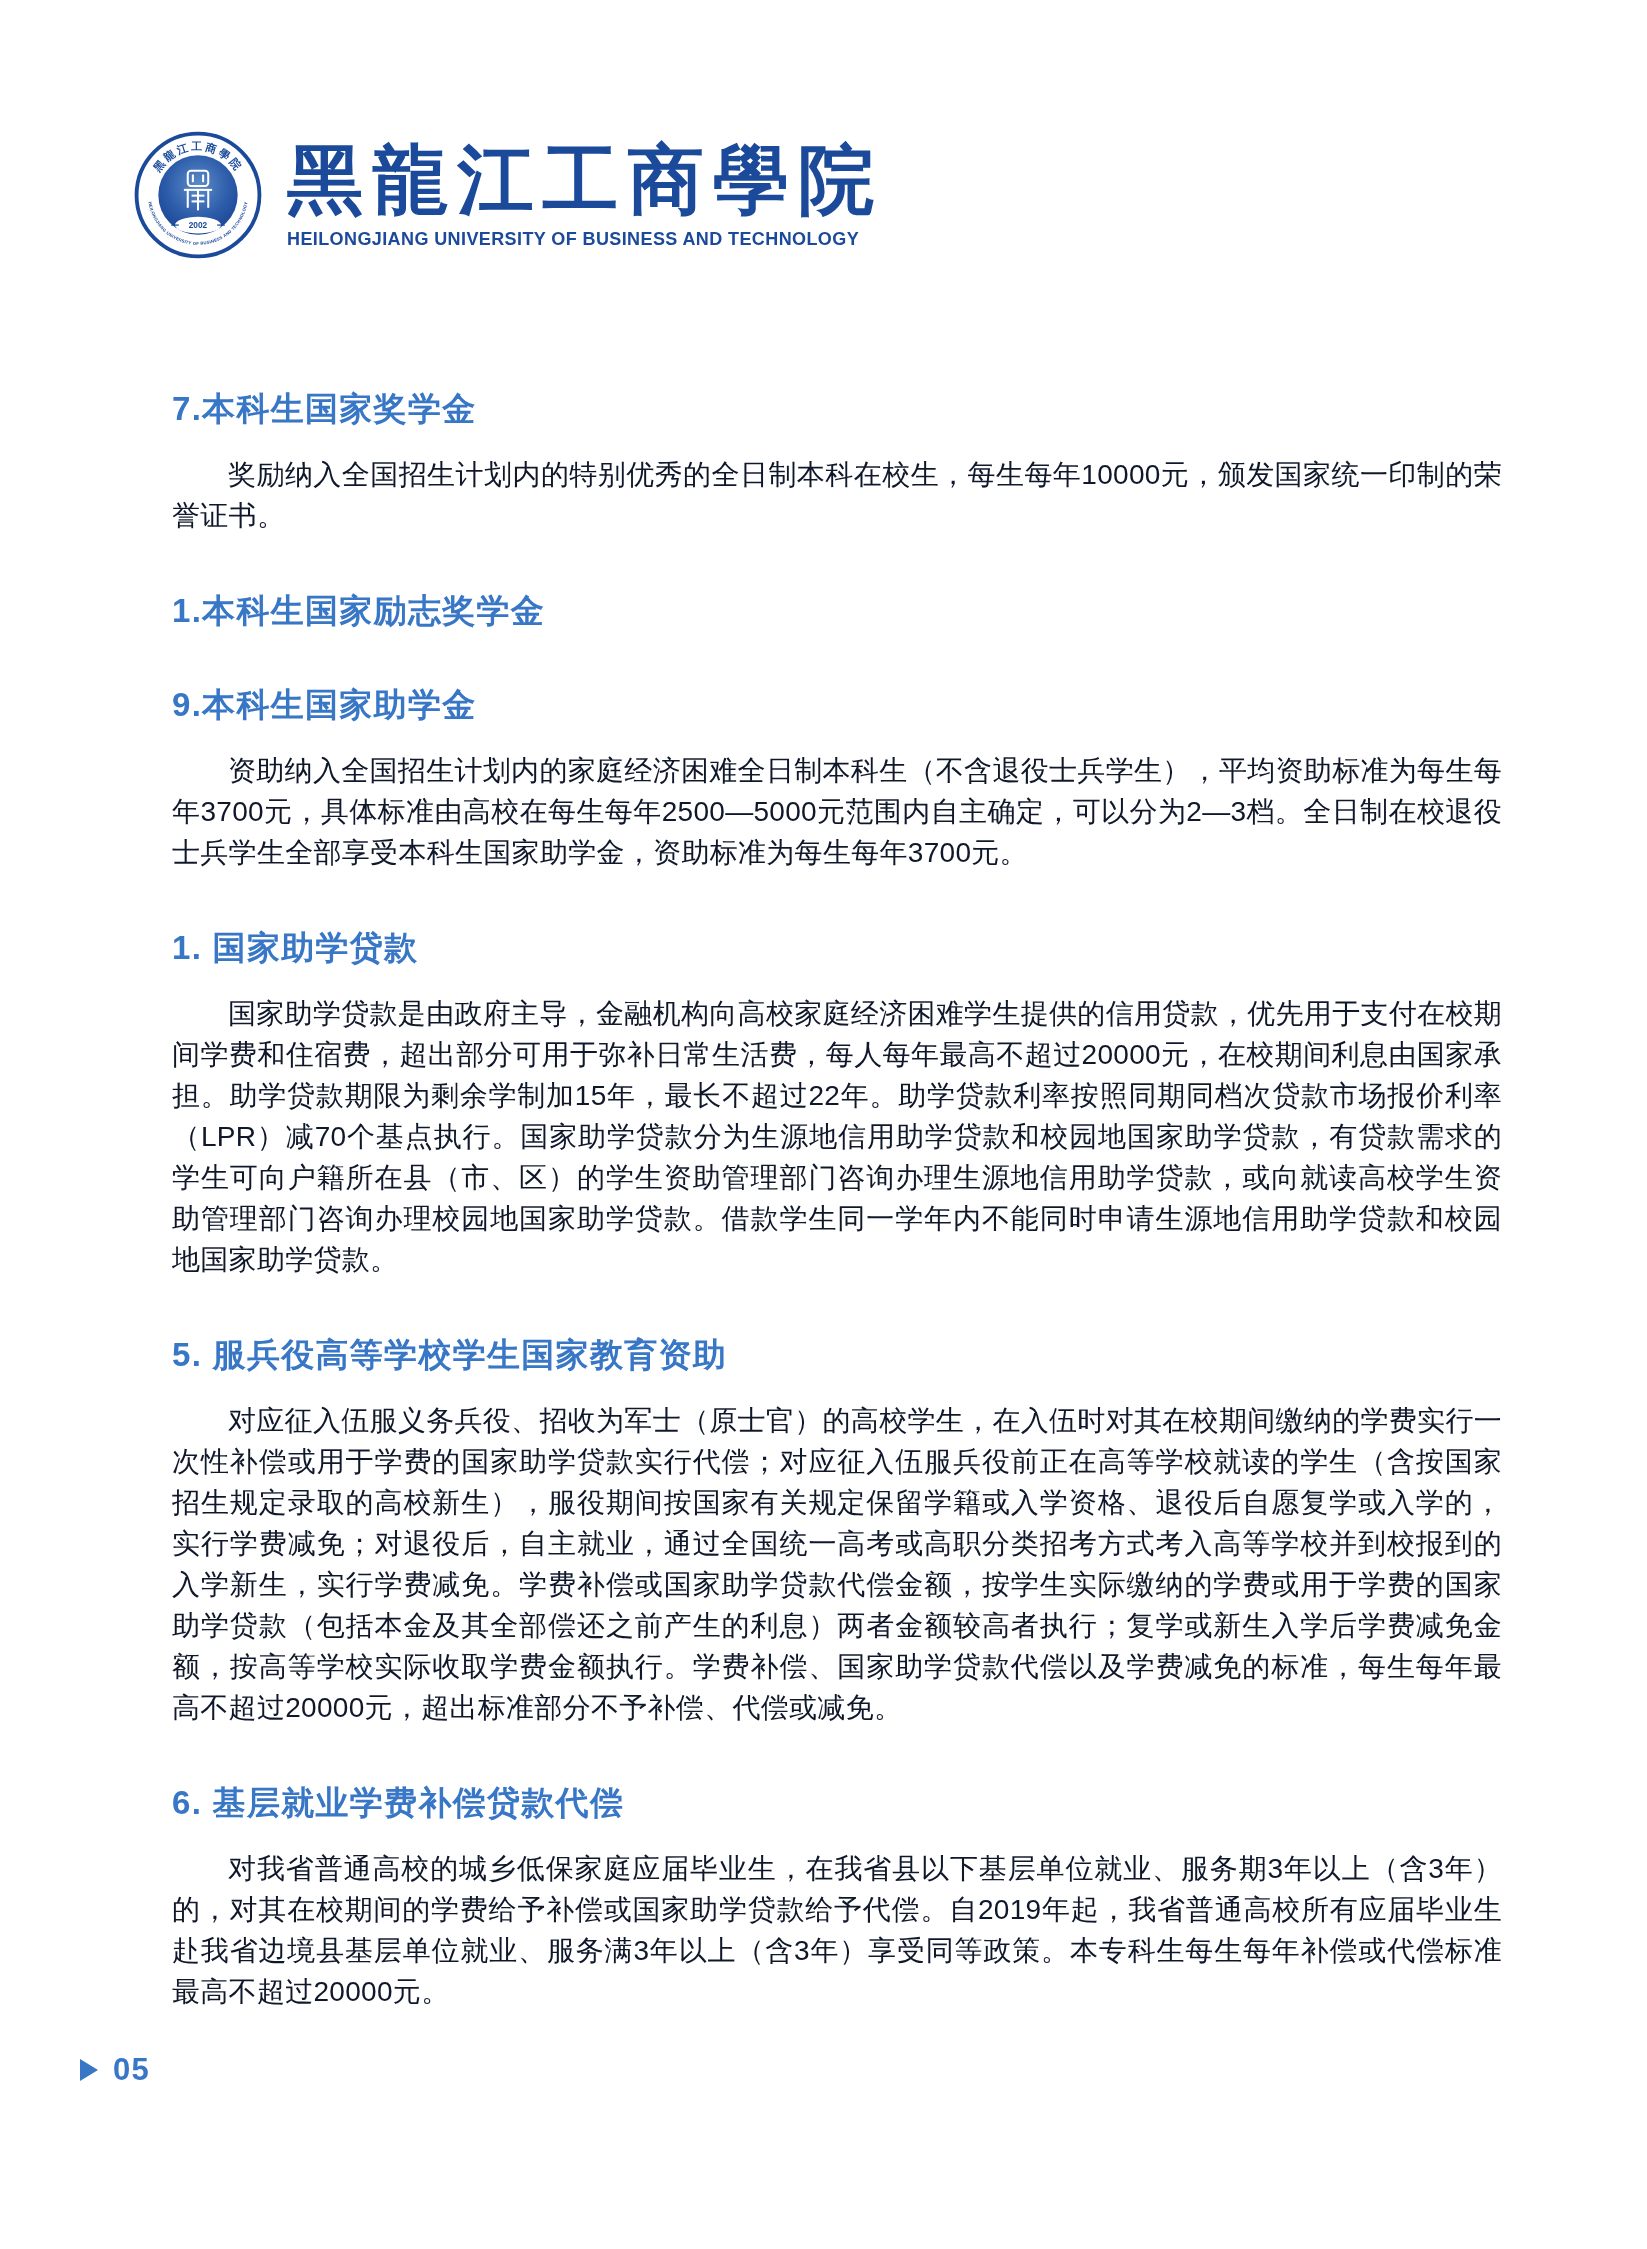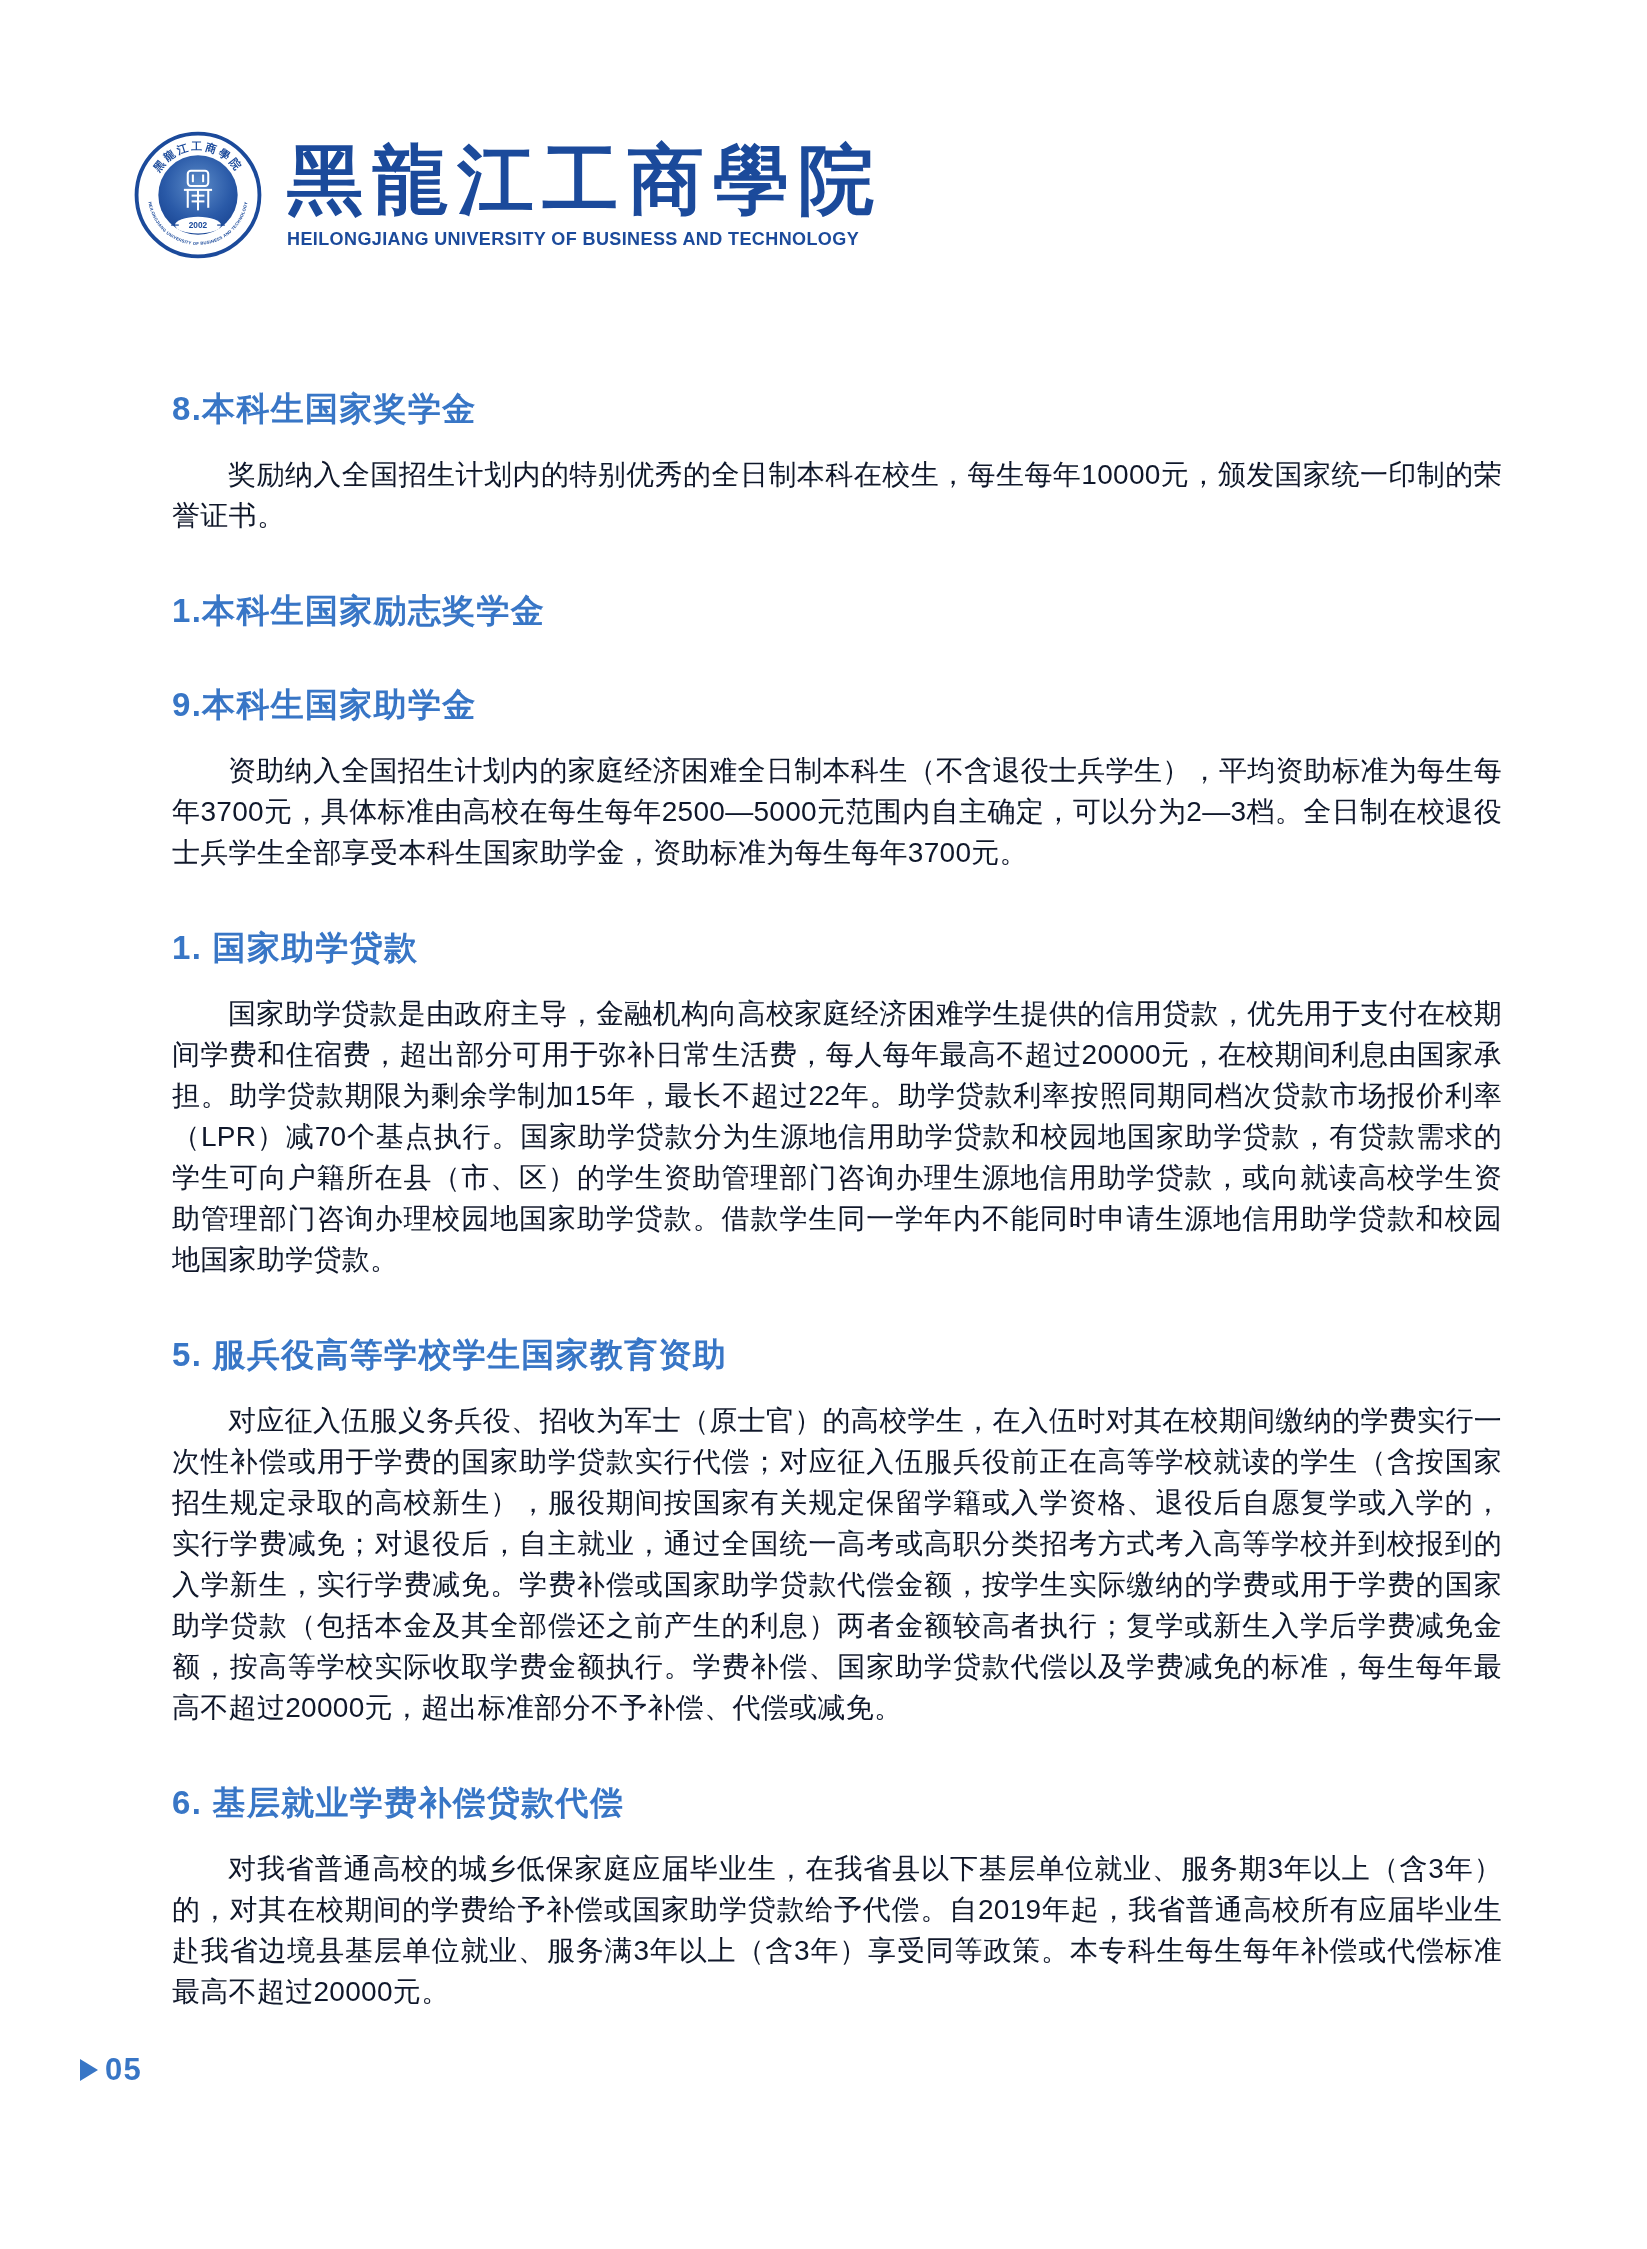--- a/index.html
+++ b/index.html
@@ -63,21 +63,21 @@
     margin:0;
     letter-spacing:0.3px;
   }
   
   .footer{
     position:absolute;
     left:80px;
     top:2052px;
     display:flex;
     align-items:center;
-    gap:7px;
+    gap:15px;
   }
   .page-marker{
     width:0;height:0;
     border-top:11px solid transparent;
     border-bottom:11px solid transparent;
     border-left:18.3px solid #3876c6;
   }
   .page-number{
     font-size:31px;
     font-weight:bold;
@@ -134,21 +134,21 @@
 
     <div class="logo-text-block">
       <div class="logo-title-cn">黑龍江工商學院</div>
       <div class="logo-title-en">HEILONGJIANG UNIVERSITY OF BUSINESS AND TECHNOLOGY</div>
     </div>
   </div>
 
   <div class="content">
 
     <div class="section">
-      <h2 class="section-heading">8.本科生国家奖学金</h2>
+      <h2 class="section-heading">7.本科生国家奖学金</h2>
       <p class="section-body">奖励纳入全国招生计划内的特别优秀的全日制本科在校生，每生每年10000元，颁发国家统一印制的荣誉证书。</p>
     </div>
 
     <div class="section">
       <h2 class="section-heading">1.本科生国家励志奖学金</h2>
     </div>
 
     <div class="section">
       <h2 class="section-heading">9.本科生国家助学金</h2>
       <p class="section-body">资助纳入全国招生计划内的家庭经济困难全日制本科生（不含退役士兵学生），平均资助标准为每生每年3700元，具体标准由高校在每生每年2500—5000元范围内自主确定，可以分为2—3档。全日制在校退役士兵学生全部享受本科生国家助学金，资助标准为每生每年3700元。</p>

